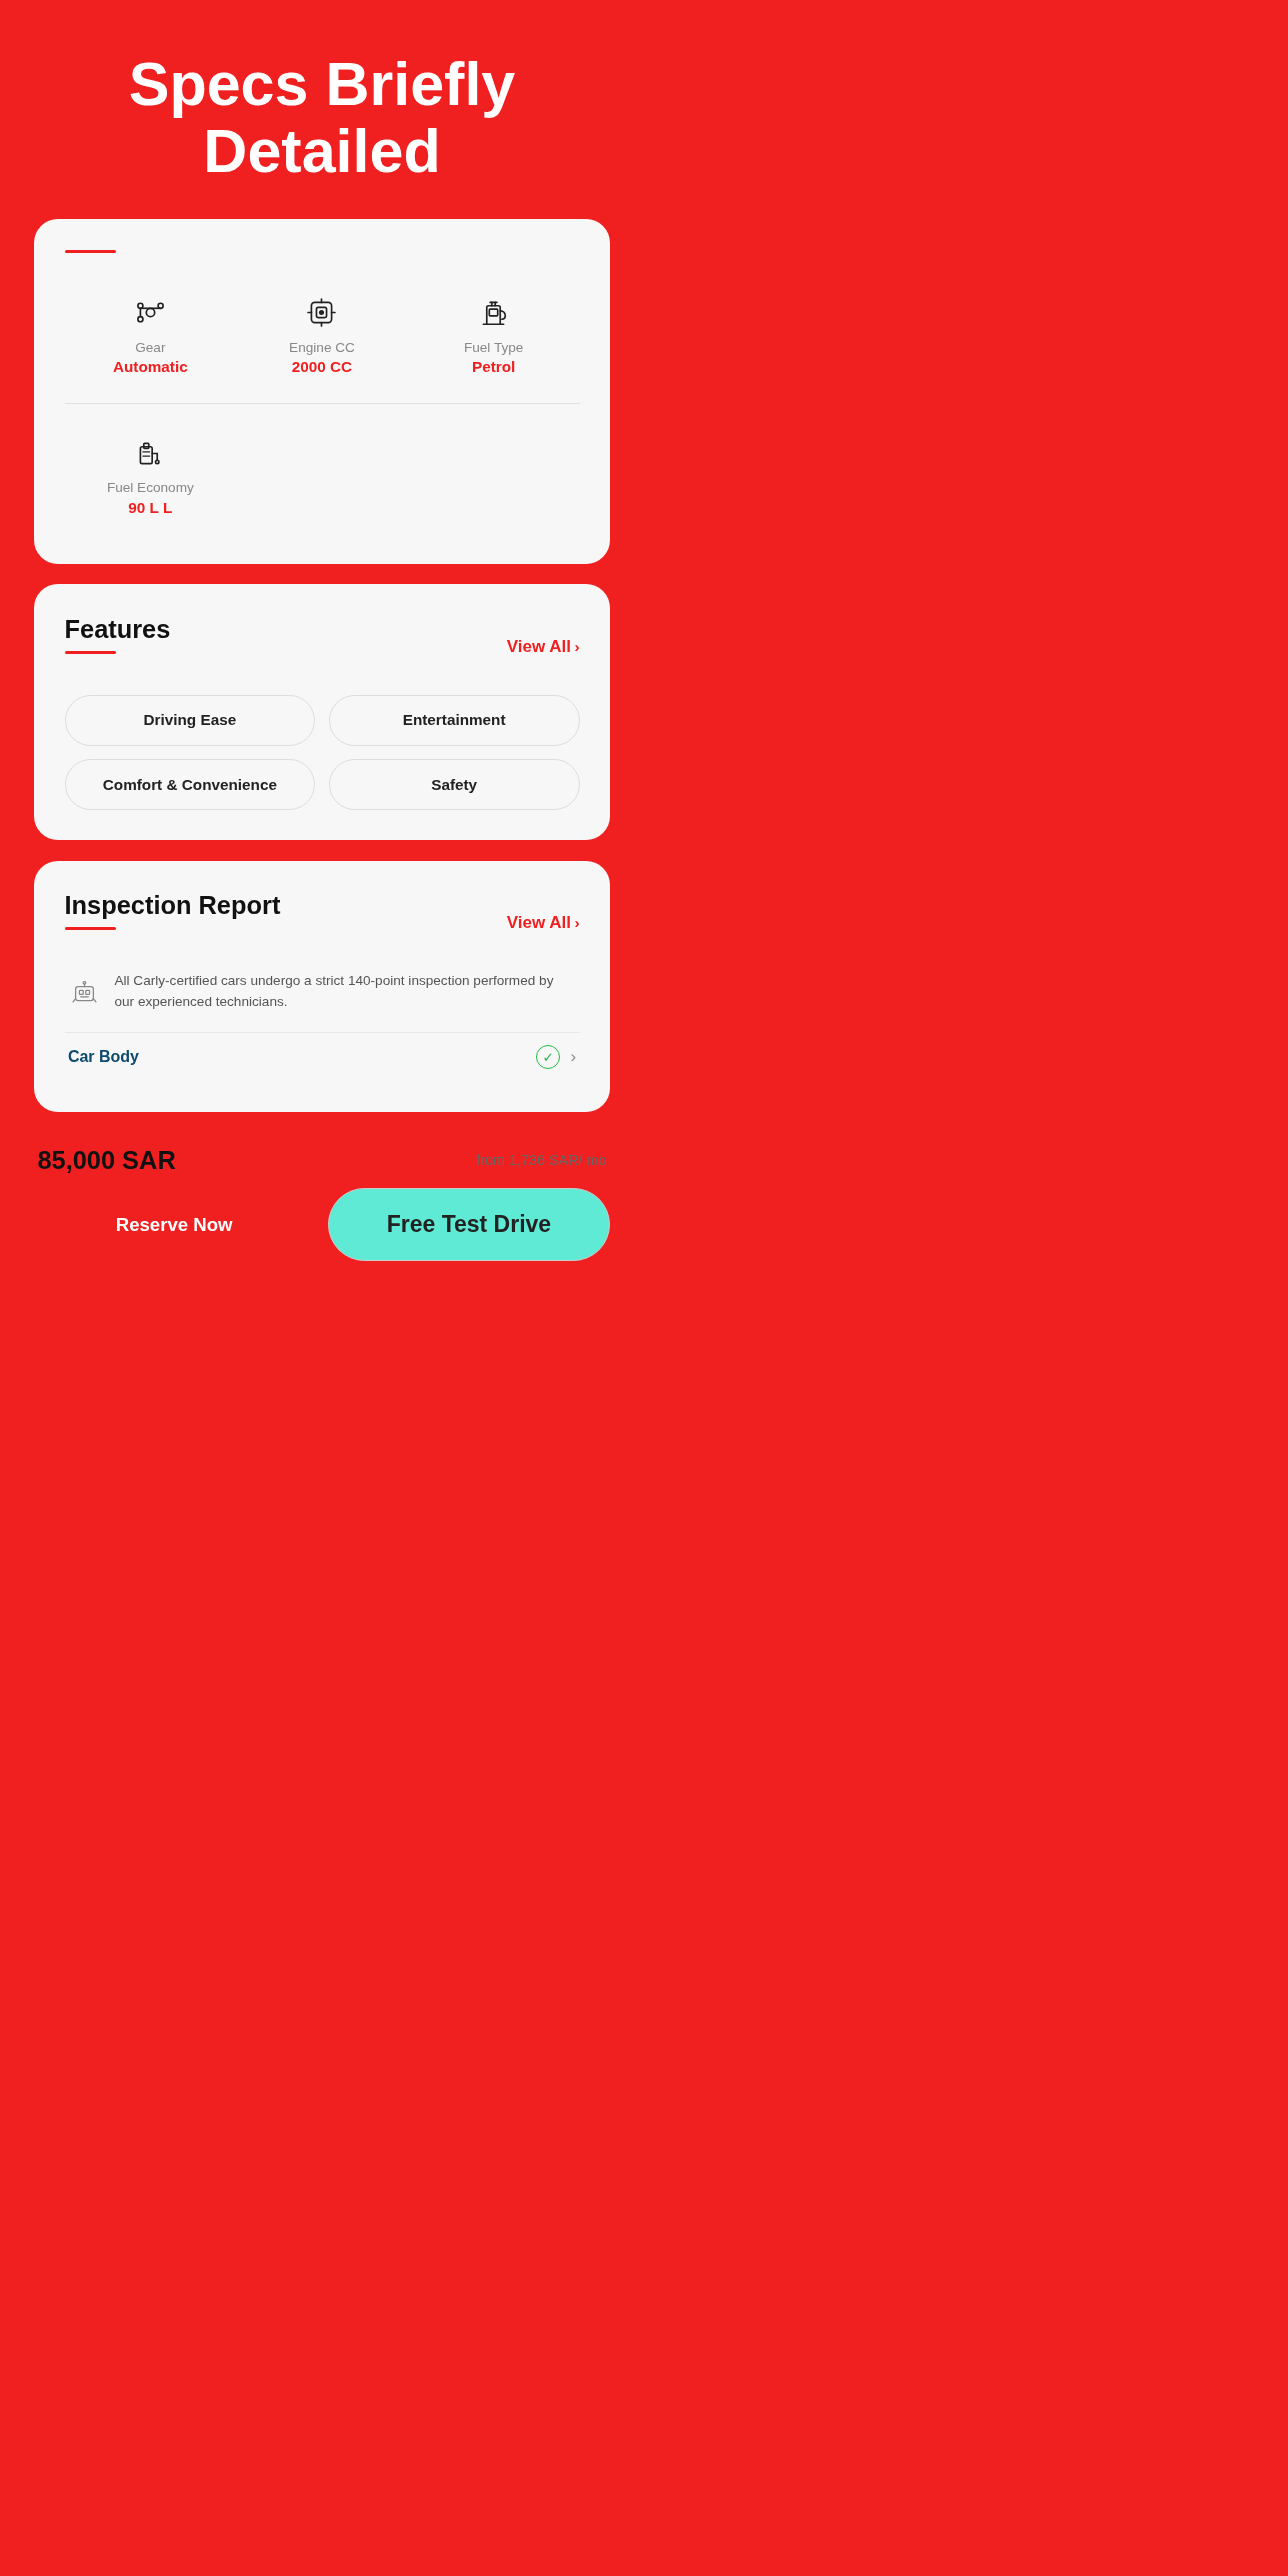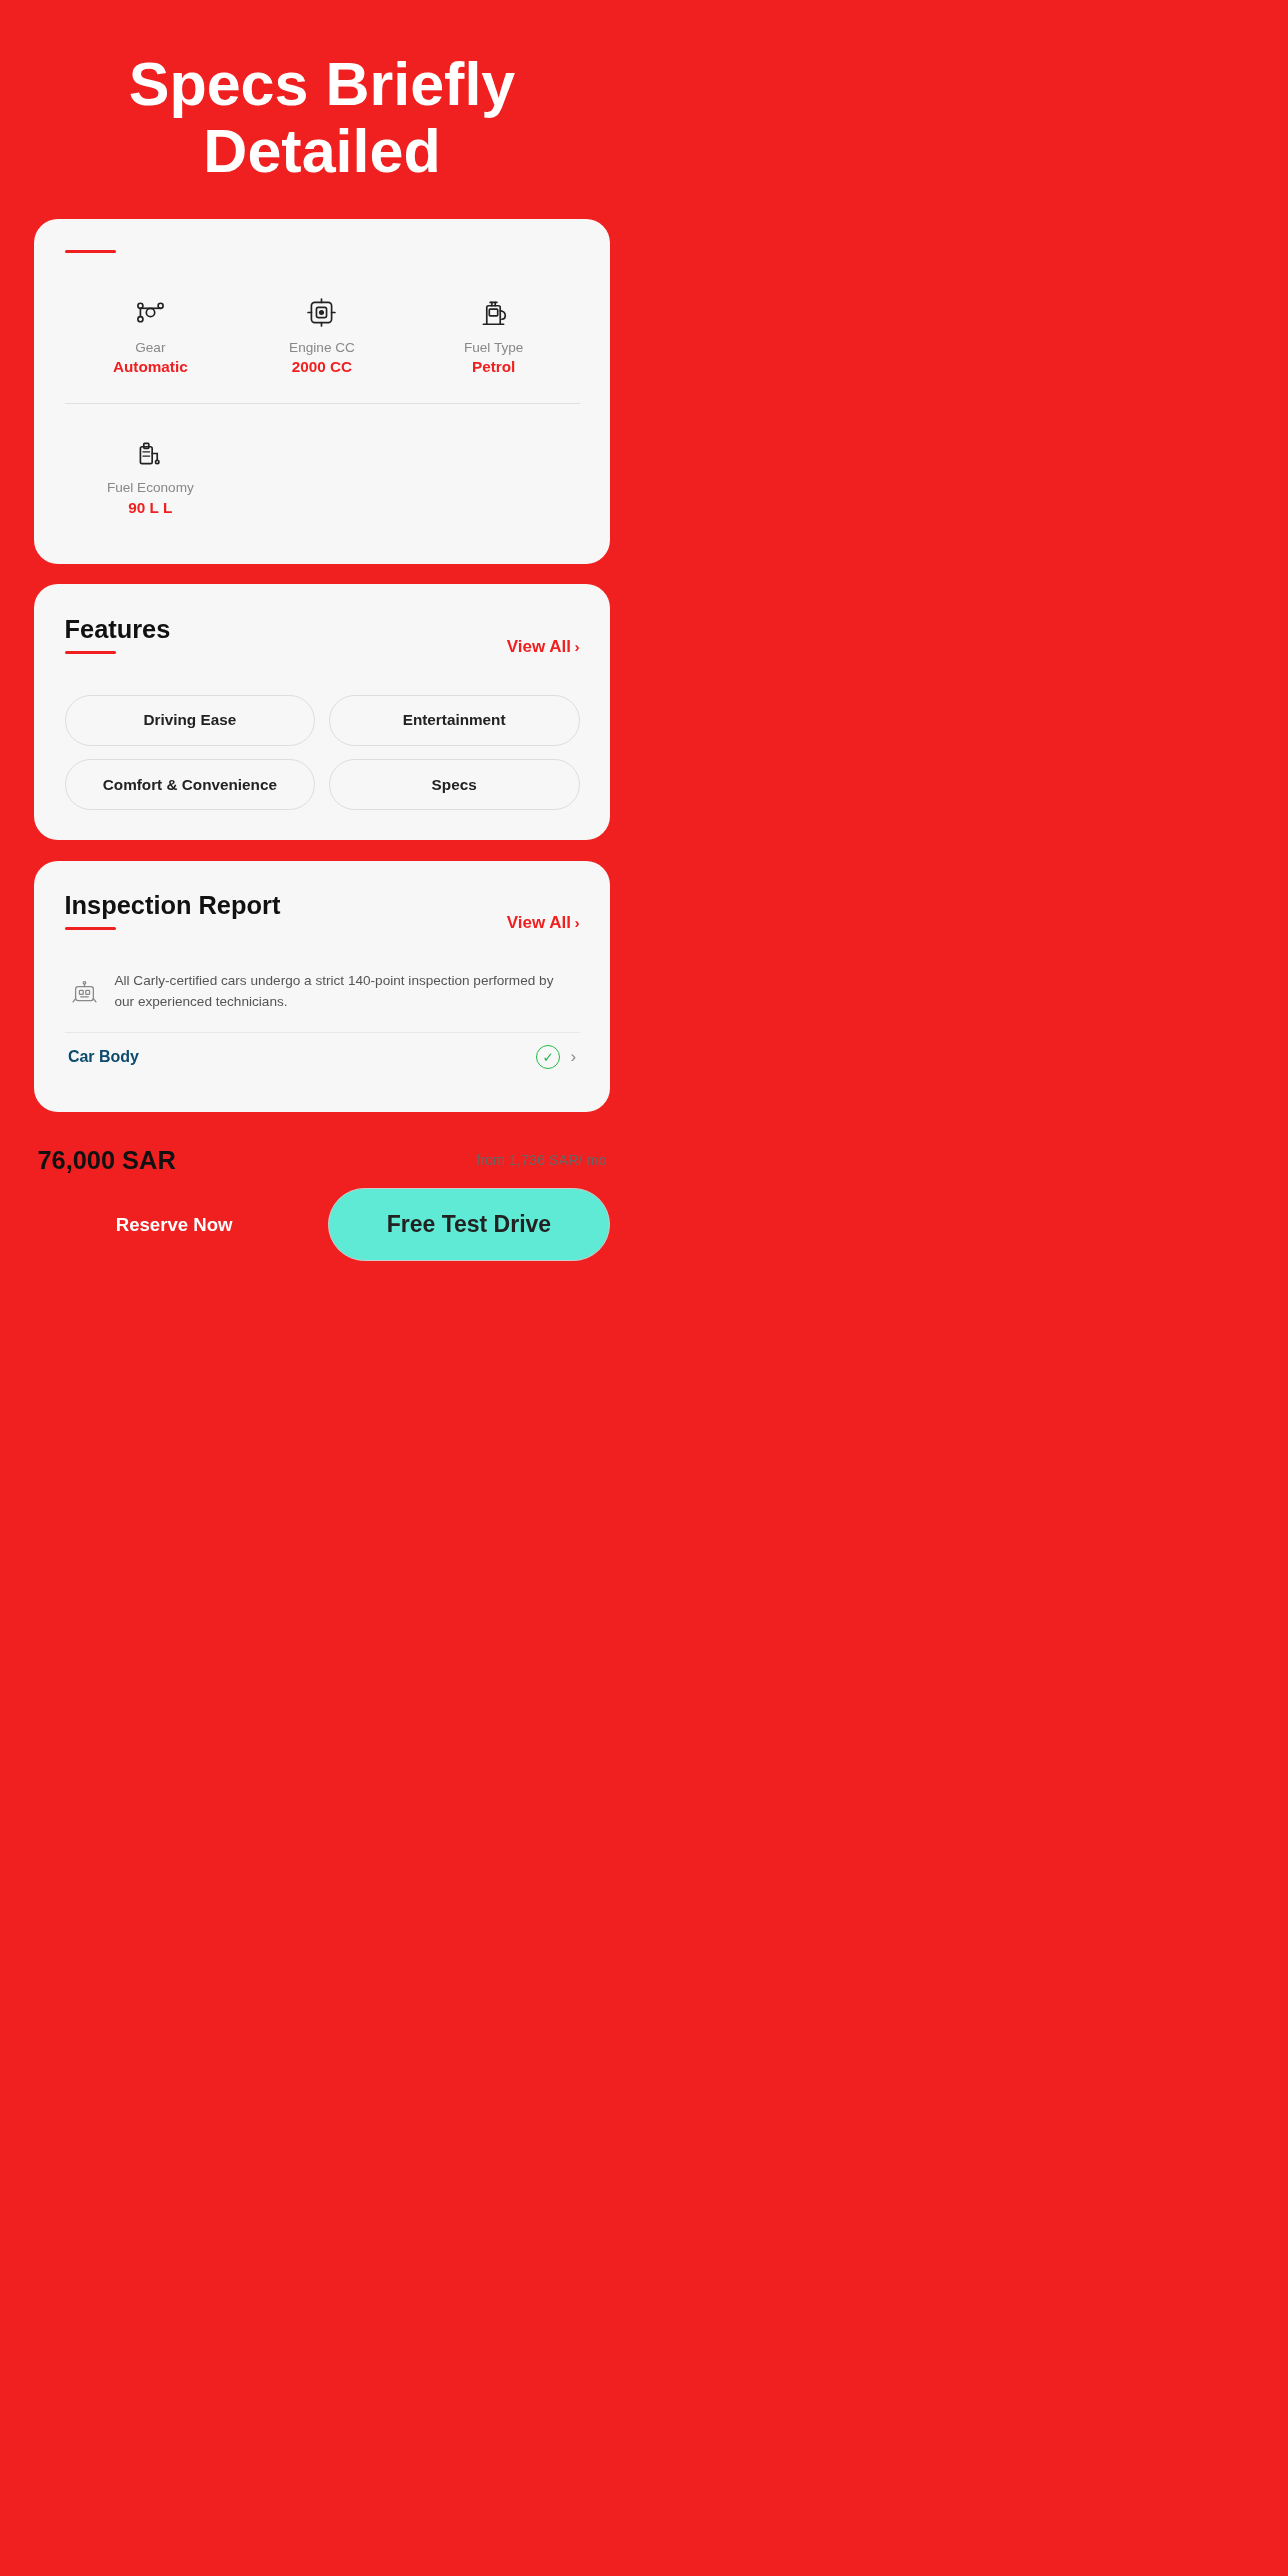--- a/index.html
+++ b/index.html
@@ -336,21 +336,21 @@
     <div class="view-all">
       <span>View All</span>
       <span class="view-all-chevron">›</span>
     </div>
   </div>
 
   <div class="features-grid">
     <div class="feature-chip">Driving Ease</div>
     <div class="feature-chip">Entertainment</div>
     <div class="feature-chip">Comfort &amp; Convenience</div>
-    <div class="feature-chip">Specs</div>
+    <div class="feature-chip">Safety</div>
   </div>
 </div>
 
 <div class="card">
   <div class="section-header">
     <div>
       <div class="card-title">Inspection Report</div>
       <div class="card-title-underline"></div>
     </div>
     <div class="view-all">
@@ -377,21 +377,21 @@
     <span class="inspection-row-label">Car Body</span>
     <div class="inspection-row-right">
       <div class="check-circle">✓</div>
       <span class="row-chevron">›</span>
     </div>
   </div>
 </div>
 
 <div class="bottom-bar">
   <div class="price-row">
-    <span class="price-main">76,000 SAR</span>
+    <span class="price-main">85,000 SAR</span>
     <span class="price-monthly">from 1,736 SAR/ mo</span>
   </div>
   <div class="cta-buttons">
     <button class="btn-reserve">Reserve Now</button>
     <button class="btn-test-drive">Free Test Drive</button>
   </div>
 </div>
 
 
 </body></html>

